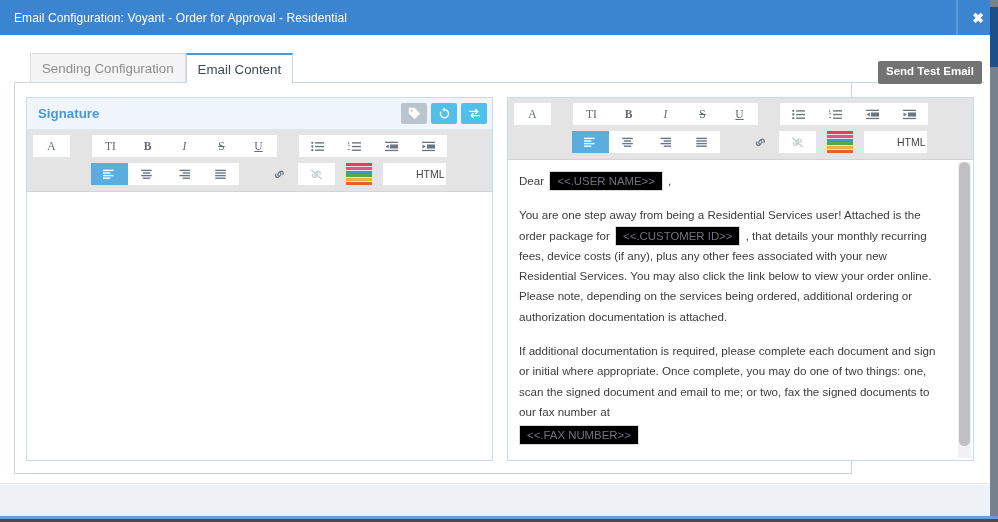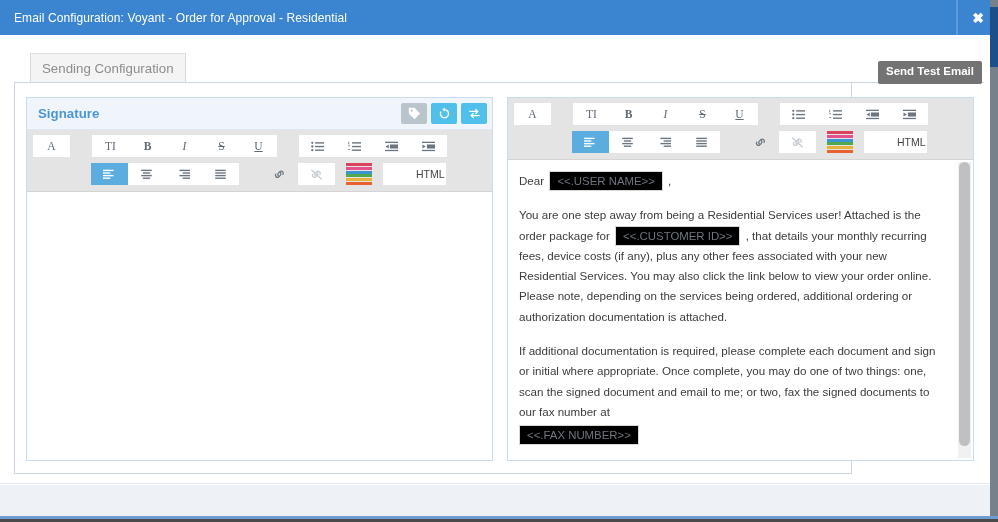--- a/index.html
+++ b/index.html
@@ -284,20 +284,21 @@
 
   <div class="titlebar">
     <div class="titlebar-title">Email Configuration: Voyant - Order for Approval - Residential</div>
     <div class="titlebar-spacer"></div>
     <div class="titlebar-close">✖</div>
   </div>
 
   <div class="tabrow">
     <div class="tabs">
       <div class="tab">Sending Configuration</div>
+      <div class="tab active">Email Content</div>
     </div>
     <div class="tab-underline"></div>
   </div>
 
   <button class="sendtest">Send Test Email</button>
 
   <div class="card">
     <div class="panels">
 
       <div class="panel">

